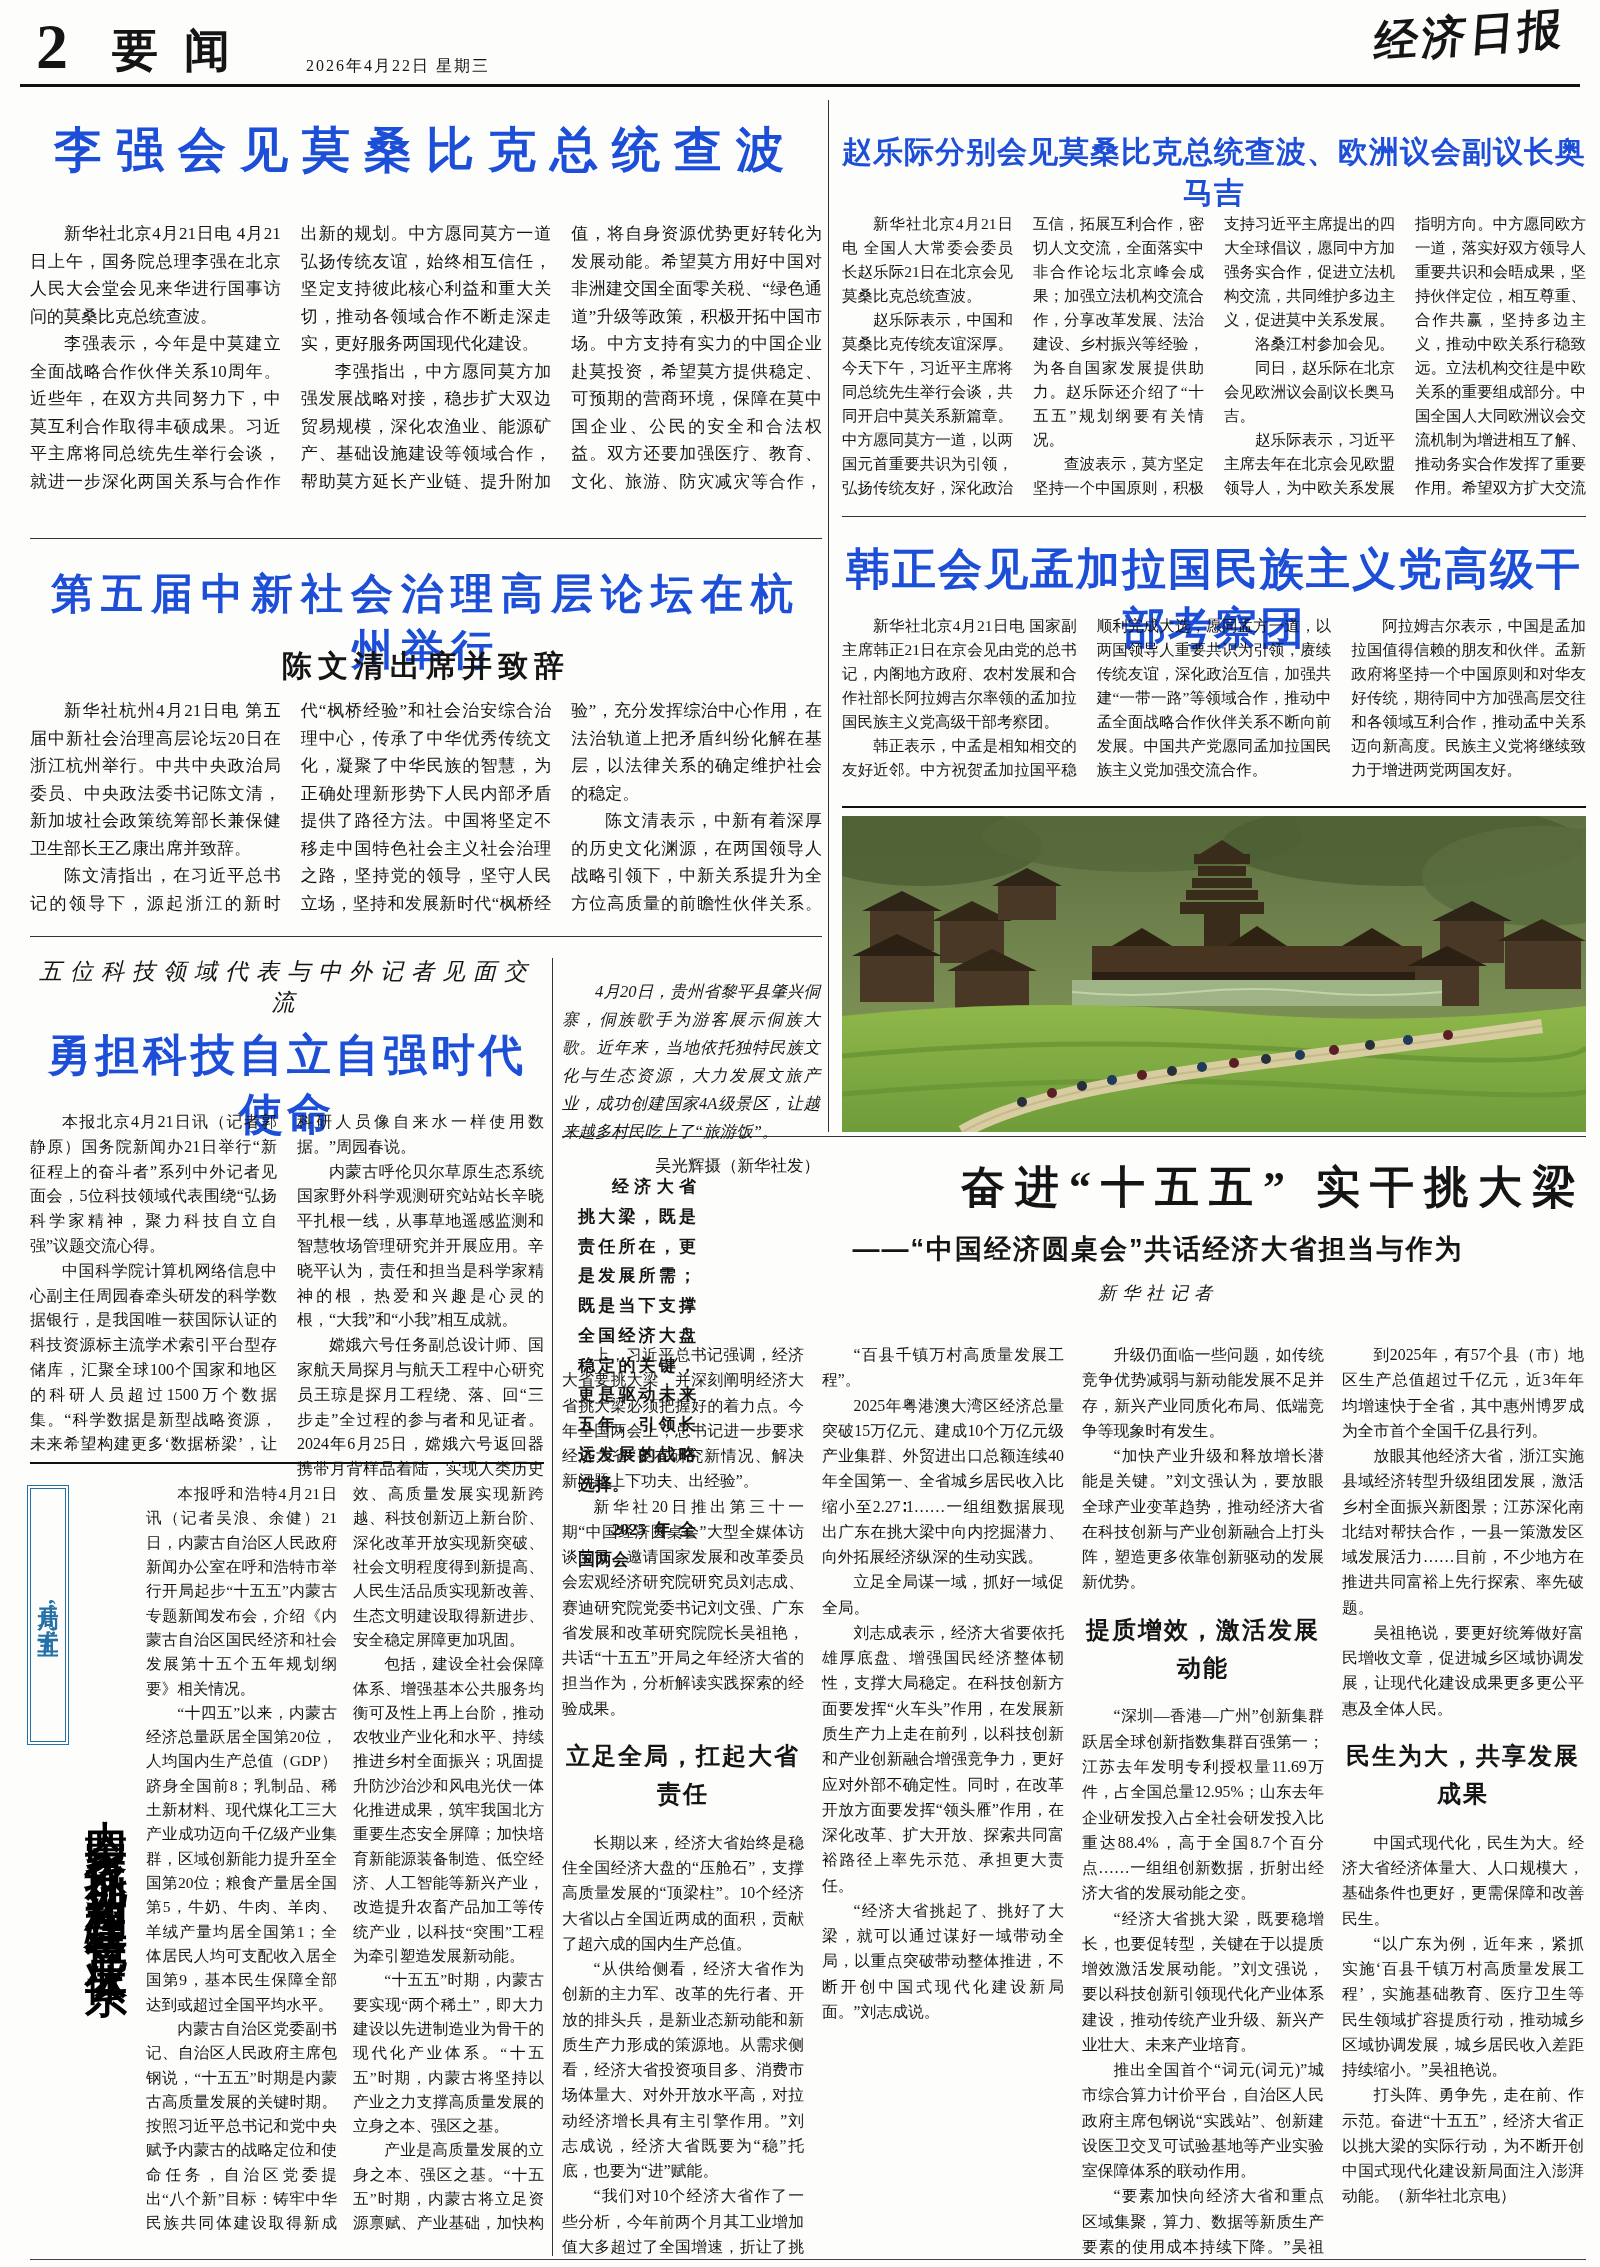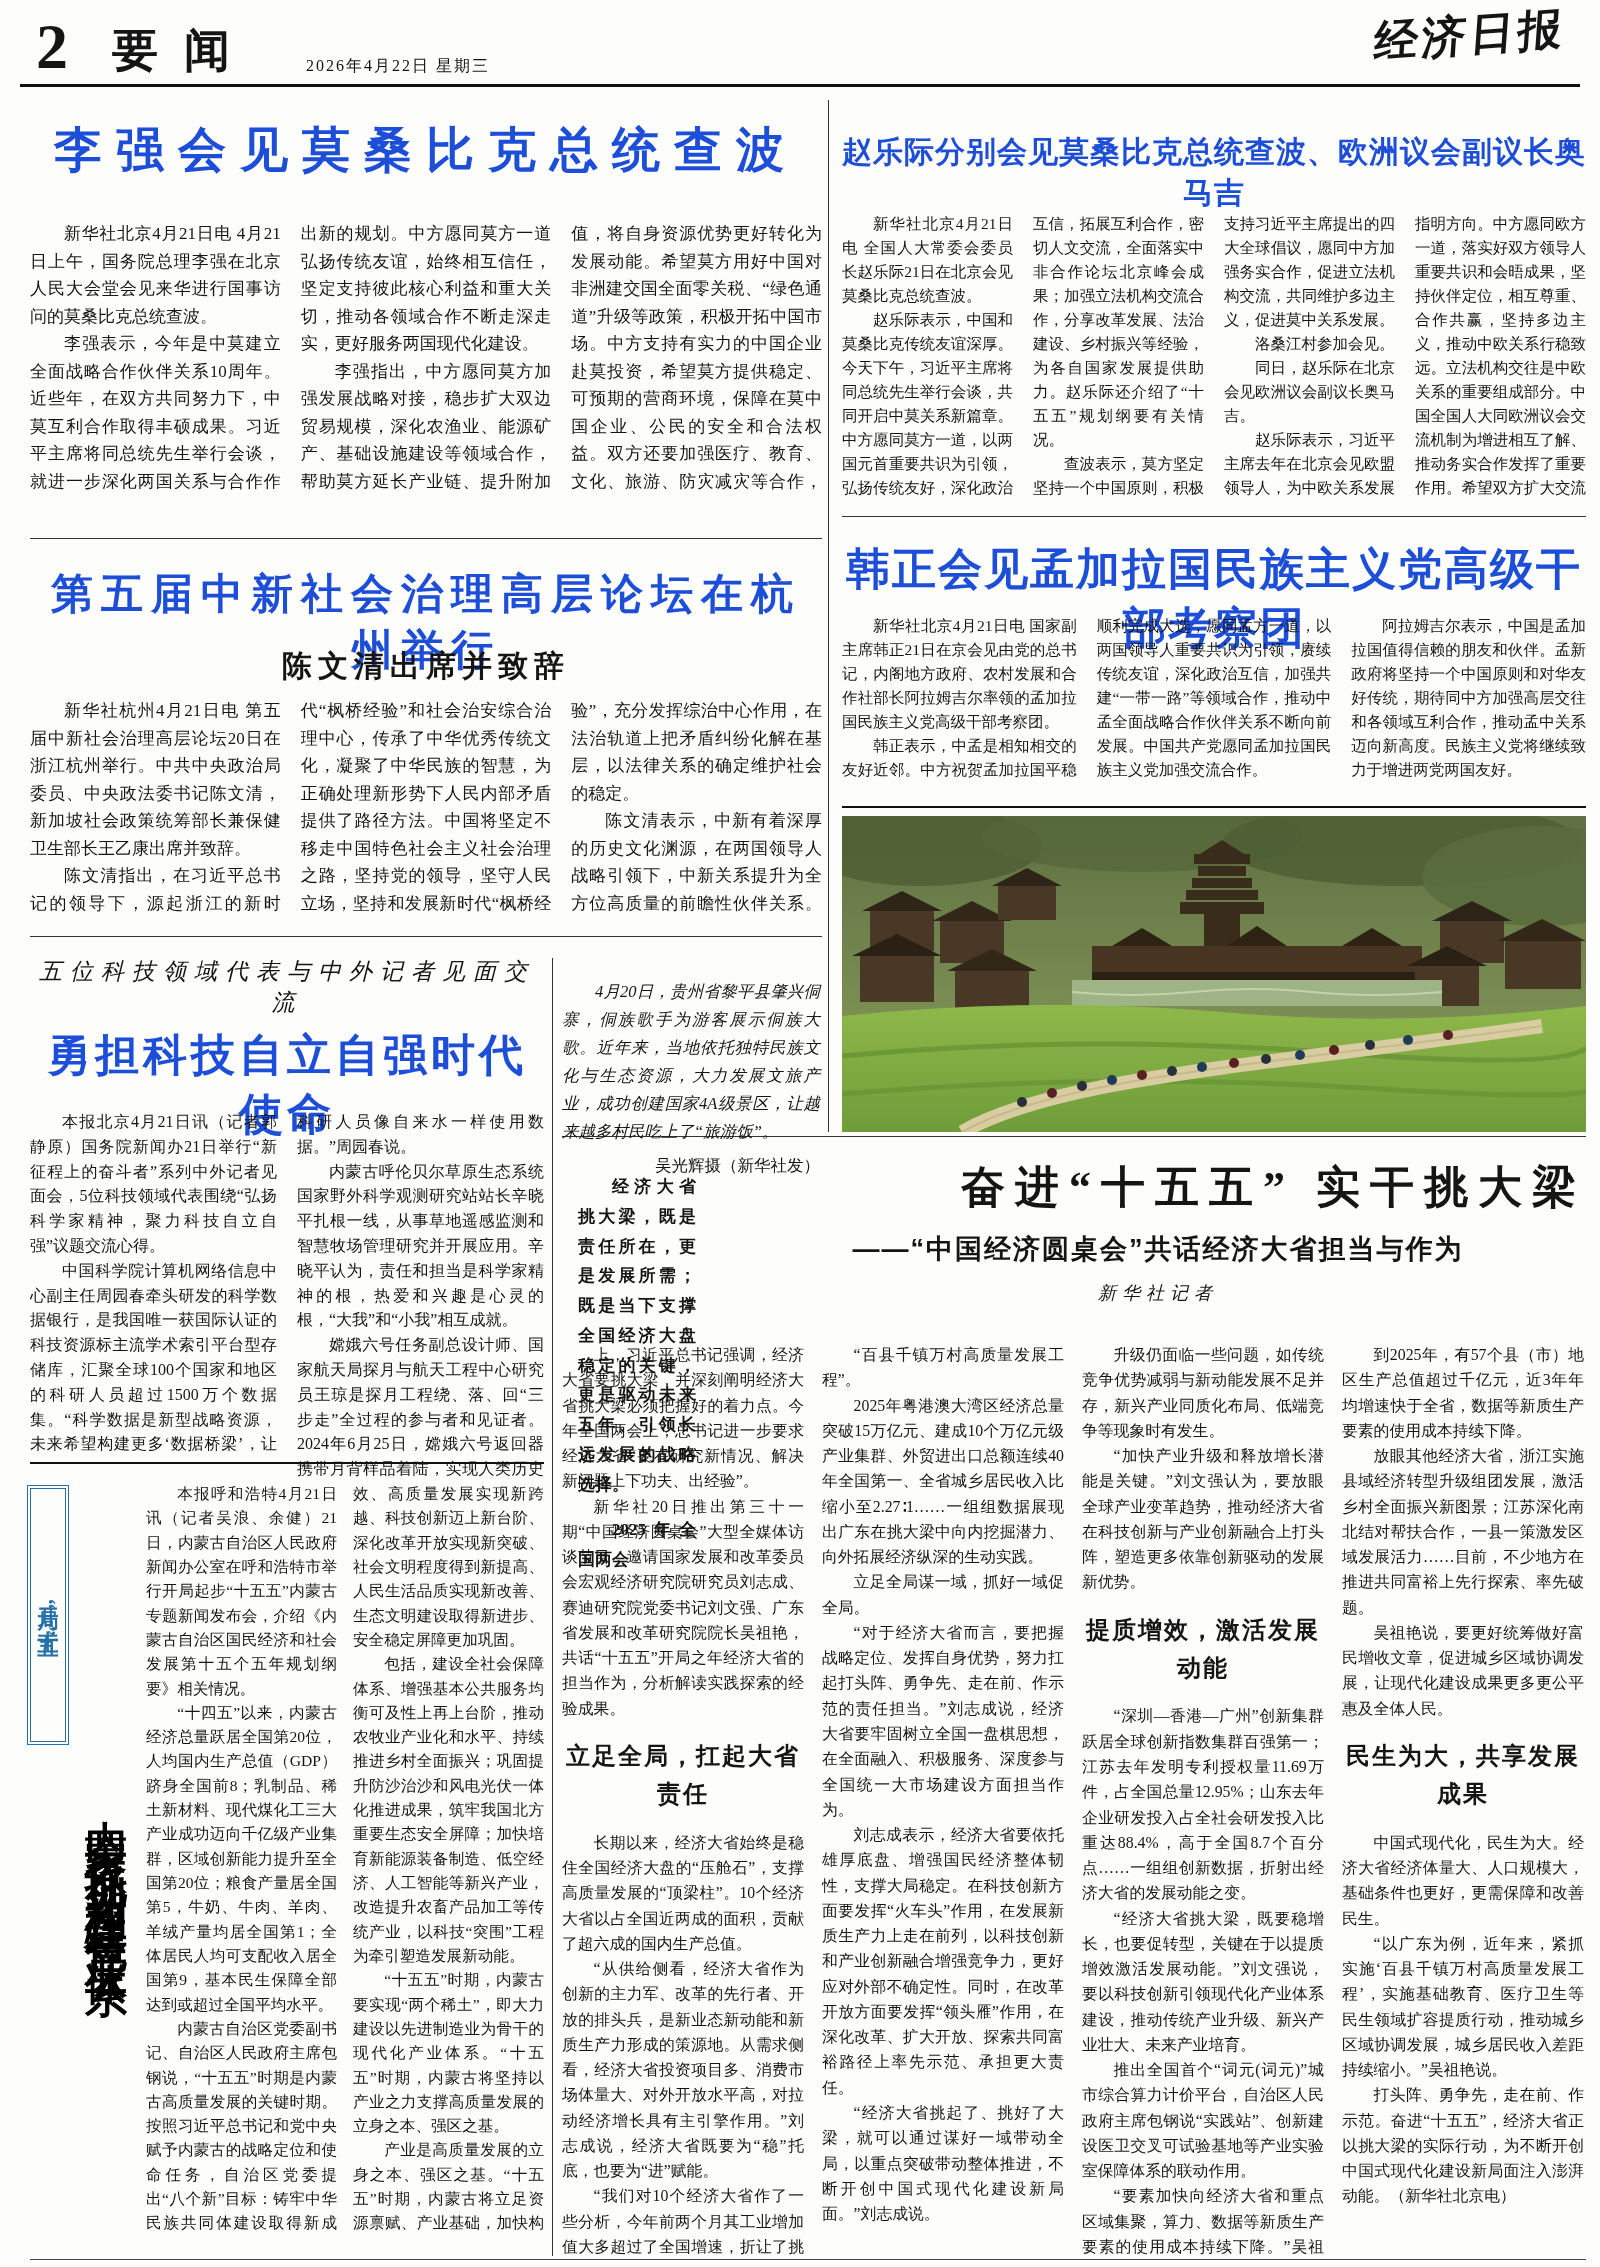--- a/index.html
+++ b/index.html
@@ -257,41 +257,40 @@
             <p>长期以来，经济大省始终是稳住全国经济大盘的“压舱石”，支撑高质量发展的“顶梁柱”。10个经济大省以占全国近两成的面积，贡献了超六成的国内生产总值。</p>
             <p>“从供给侧看，经济大省作为创新的主力军、改革的先行者、开放的排头兵，是新业态新动能和新质生产力形成的策源地。从需求侧看，经济大省投资项目多、消费市场体量大、对外开放水平高，对拉动经济增长具有主引擎作用。”刘志成说，经济大省既要为“稳”托底，也要为“进”赋能。</p>
             <p>“我们对10个经济大省作了一些分析，今年前两个月其工业增加值大多超过了全国增速，折让了挑大梁的担当。”刘文强说。</p>
           </div>
       </div>
       <div class="fcol">
         <div>
             <p>“百县千镇万村高质量发展工程”。</p>
             <p>2025年粤港澳大湾区经济总量突破15万亿元、建成10个万亿元级产业集群、外贸进出口总额连续40年全国第一、全省城乡居民收入比缩小至2.27∶1……一组组数据展现出广东在挑大梁中向内挖掘潜力、向外拓展经济纵深的生动实践。</p>
             <p>立足全局谋一域，抓好一域促全局。</p>
-            <p>“对于经济大省而言，要把握战略定位、发挥自身优势，努力扛起打头阵、勇争先、走在前、作示范的责任担当。”刘志成说，经济大省要牢固树立全国一盘棋思想，在全面融入、积极服务、深度参与全国统一大市场建设方面担当作为。</p>
             <p>刘志成表示，经济大省要依托雄厚底盘、增强国民经济整体韧性，支撑大局稳定。在科技创新方面要发挥“火车头”作用，在发展新质生产力上走在前列，以科技创新和产业创新融合增强竞争力，更好应对外部不确定性。同时，在改革开放方面要发挥“领头雁”作用，在深化改革、扩大开放、探索共同富裕路径上率先示范、承担更大责任。</p>
             <p>“经济大省挑起了、挑好了大梁，就可以通过谋好一域带动全局，以重点突破带动整体推进，不断开创中国式现代化建设新局面。”刘志成说。</p>
           </div>
       </div>
       <div class="fcol">
         <div>
             <p>升级仍面临一些问题，如传统竞争优势减弱与新动能发展不足并存，新兴产业同质化布局、低端竞争等现象时有发生。</p>
             <p>“加快产业升级和释放增长潜能是关键。”刘文强认为，要放眼全球产业变革趋势，推动经济大省在科技创新与产业创新融合上打头阵，塑造更多依靠创新驱动的发展新优势。</p>
           </div>
         <h3>提质增效，激活发展动能</h3>
         <div>
             <p>“深圳—香港—广州”创新集群跃居全球创新指数集群百强第一；江苏去年发明专利授权量11.69万件，占全国总量12.95%；山东去年企业研发投入占全社会研发投入比重达88.4%，高于全国8.7个百分点……一组组创新数据，折射出经济大省的发展动能之变。</p>
             <p>“经济大省挑大梁，既要稳增长，也要促转型，关键在于以提质增效激活发展动能。”刘文强说，要以科技创新引领现代化产业体系建设，推动传统产业升级、新兴产业壮大、未来产业培育。</p>
             <p>推出全国首个“词元(词元)”城市综合算力计价平台，自治区人民政府主席包钢说“实践站”、创新建设医卫交叉可试验基地等产业实验室保障体系的联动作用。</p>
             <p>“要素加快向经济大省和重点区域集聚，算力、数据等新质生产要素的使用成本持续下降。”吴祖艳认为，要进一步培育和用好各类先进优质生产要素，为企业创新创造提供更加广阔舞台，让经济大省的产业升级之路越走越宽。</p>
           </div>
       </div>
       <div class="fcol">
         <div>
-            <p>到2025年，有57个县（市）地区生产总值超过千亿元，近3年年均增速快于全省，数据等新质生产要素的使用成本持续下降。</p>
+            <p>到2025年，有57个县（市）地区生产总值超过千亿元，近3年年均增速快于全省，其中惠州博罗成为全市首个全国千亿县行列。</p>
             <p>放眼其他经济大省，浙江实施县域经济转型升级组团发展，激活乡村全面振兴新图景；江苏深化南北结对帮扶合作，一县一策激发区域发展活力……目前，不少地方在推进共同富裕上先行探索、率先破题。</p>
             <p>吴祖艳说，要更好统筹做好富民增收文章，促进城乡区域协调发展，让现代化建设成果更多更公平惠及全体人民。</p>
           </div>
         <h3>民生为大，共享发展成果</h3>
         <div>
             <p>中国式现代化，民生为大。经济大省经济体量大、人口规模大，基础条件也更好，更需保障和改善民生。</p>
             <p>“以广东为例，近年来，紧抓实施‘百县千镇万村高质量发展工程’，实施基础教育、医疗卫生等民生领域扩容提质行动，推动城乡区域协调发展，城乡居民收入差距持续缩小。”吴祖艳说。</p>
             <p>打头阵、勇争先，走在前、作示范。奋进“十五五”，经济大省正以挑大梁的实际行动，为不断开创中国式现代化建设新局面注入澎湃动能。（新华社北京电）</p>
           </div>
       </div>

